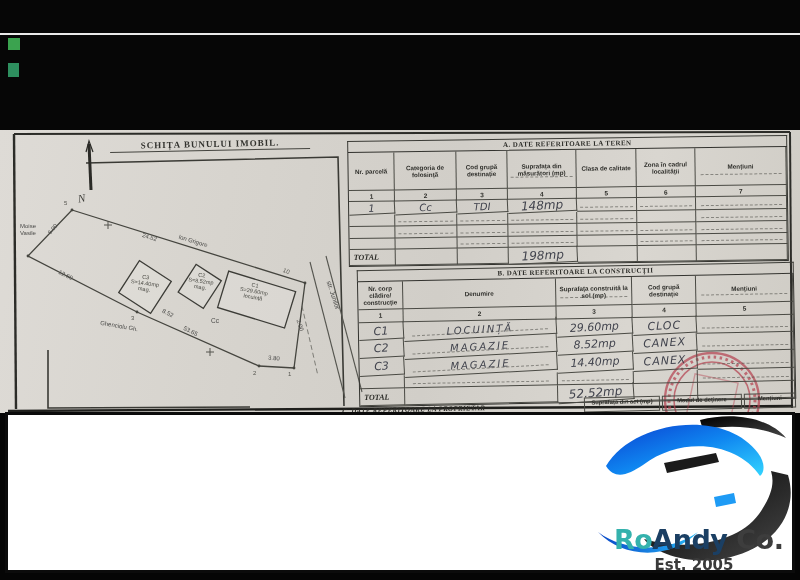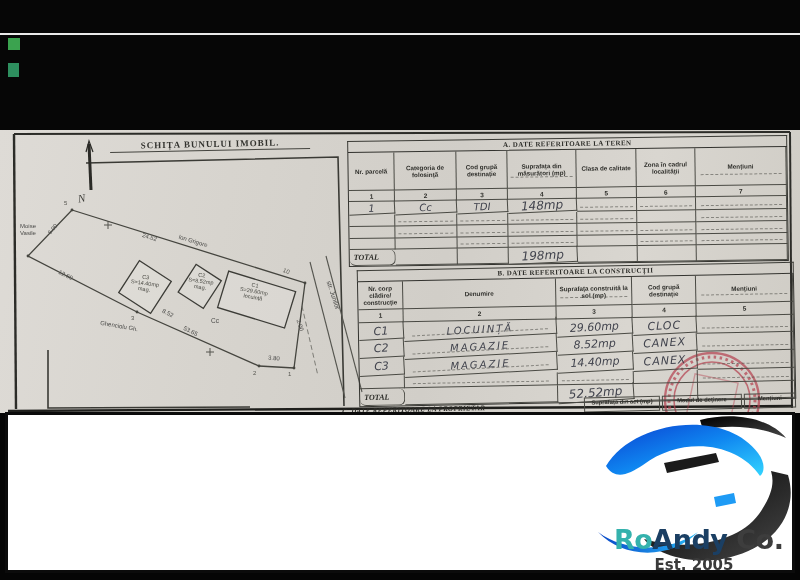--- a/index.html
+++ b/index.html
@@ -35,21 +35,21 @@
   .grid>div{border-right:1px solid #4a4a44;border-bottom:1px solid #4a4a44;
             box-sizing:border-box;position:relative;overflow:hidden;}
   .th{font-weight:bold;font-size:6.3px;line-height:7px;color:#2f2f2b;text-align:center;
       display:flex;align-items:center;justify-content:center;padding:1px;}
   .num{font-weight:bold;font-size:6.5px;color:#2f2f2b;text-align:center;line-height:11px;}
   .dash::after{content:"";position:absolute;left:5%;right:5%;bottom:26%;
                border-bottom:1px dashed rgba(70,70,64,.55);}
   .hw{font-family:"DejaVu Sans",sans-serif;font-style:italic;color:#41434d;
       display:flex;align-items:center;justify-content:center;transform:rotate(-2deg);}
   .totlab{font-family:"Liberation Serif",serif;font-weight:bold;font-style:italic;font-size:8px;
-          display:flex;align-items:center;padding-left:4px;color:#2d2d29;border-radius:6px;}
+          display:flex;align-items:center;padding-left:4px;color:#2d2d29;}
   .tblA{left:348px;top:8px;width:440px;transform:rotate(-.8deg);}
   .gridA{grid-template-columns:46px 62px 51px 69px 60px 59px 1fr;
          grid-template-rows:38px 11px 13px 12px 12px 11px 16px;}
   .tblB{left:358px;top:136px;width:437px;transform:rotate(-1.1deg);}
   .gridB{grid-template-columns:45px 153px 76px 64px 1fr;
          grid-template-rows:28px 13px 17px 18px 18px 13px 17px;}
 
   
   .secC{position:absolute;left:338px;top:266px;width:460px;height:17px;transform:rotate(-1.4deg);}
   .secC .ttl{position:absolute;left:4px;top:6px;font-family:"Liberation Serif",serif;font-weight:bold;

